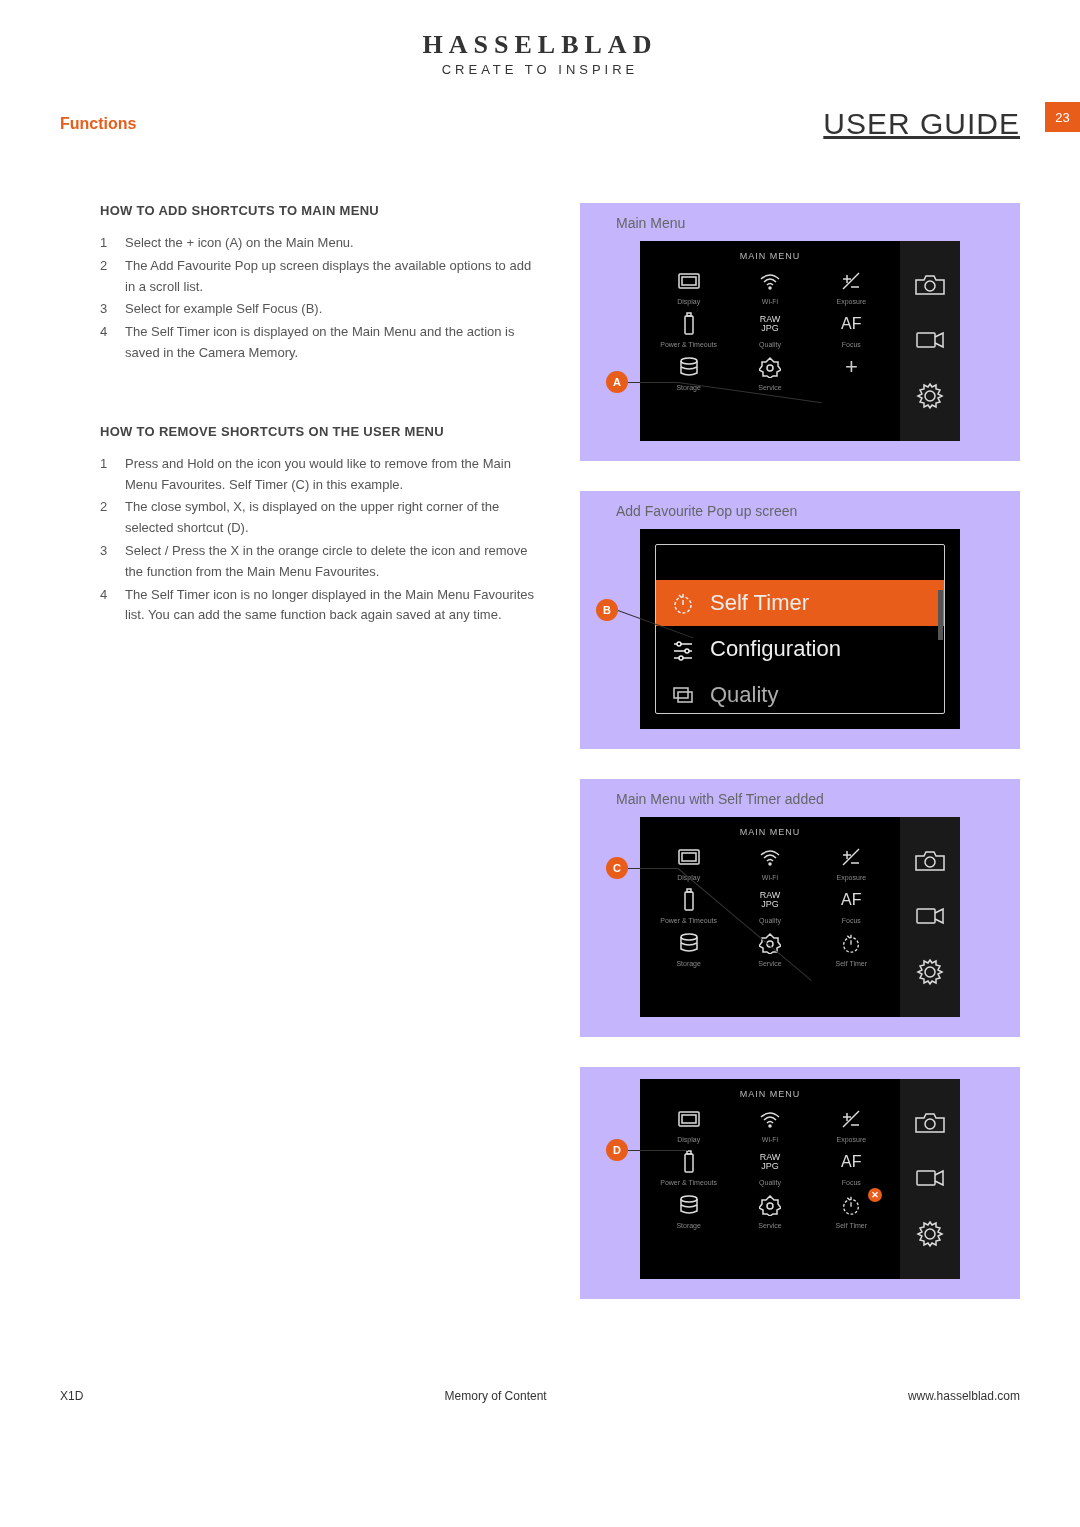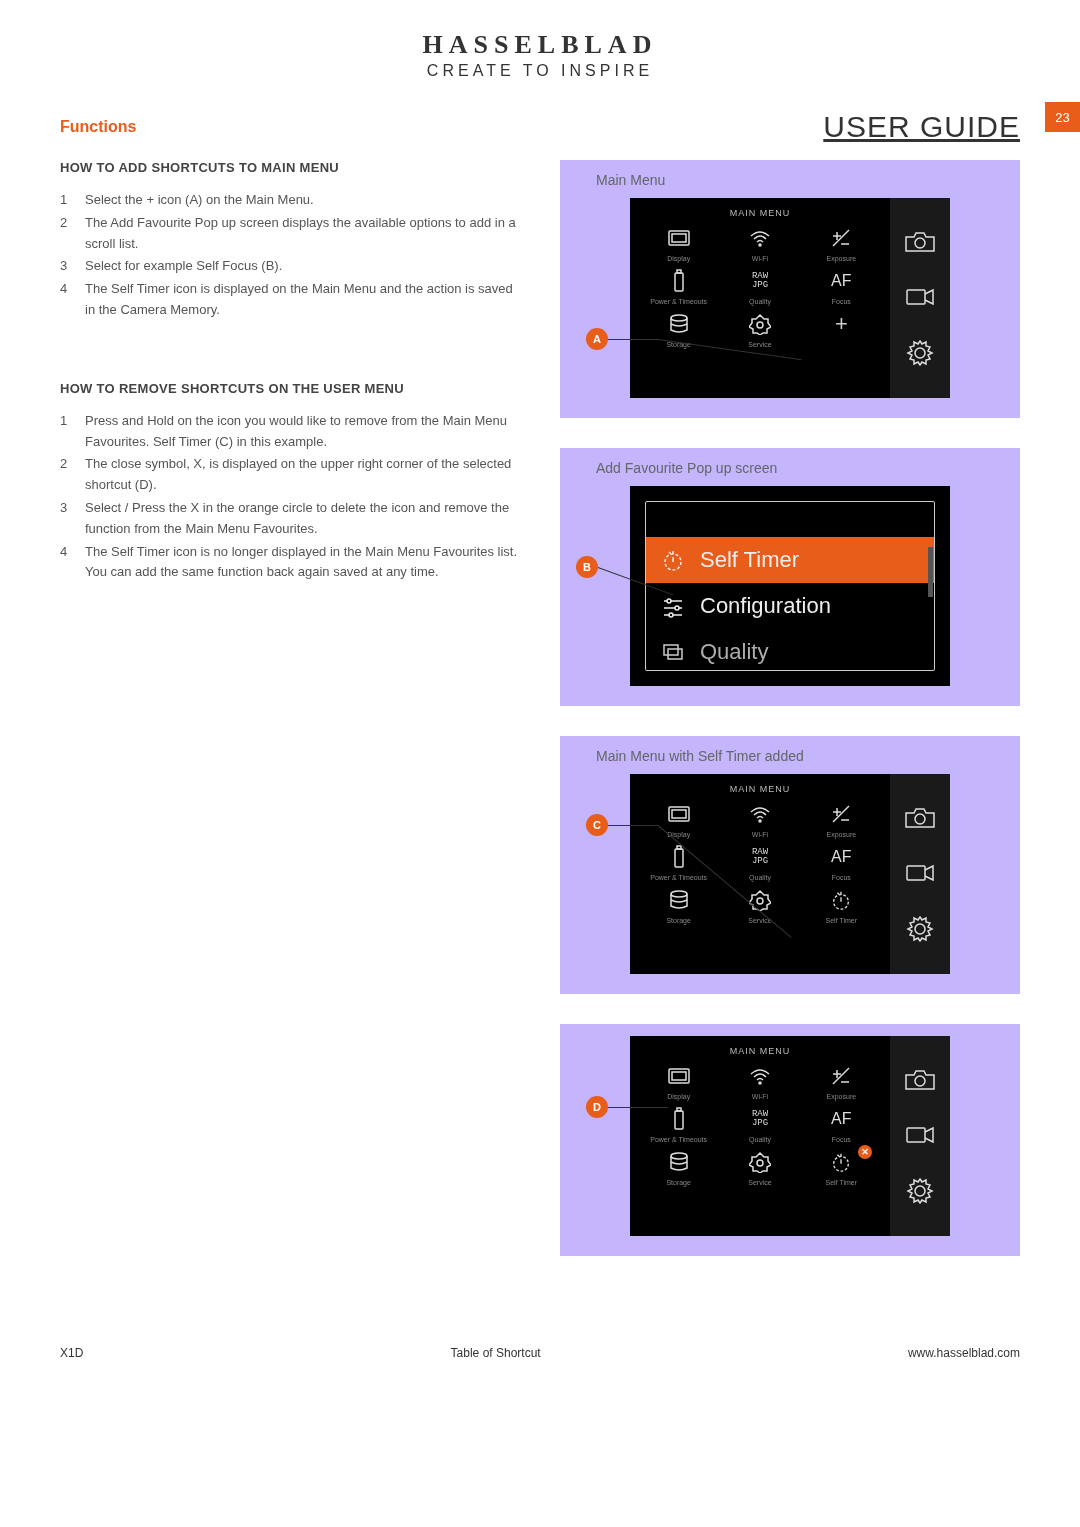--- a/index.html
+++ b/index.html
@@ -7,39 +7,39 @@
     font-family: Arial, Helvetica, sans-serif;
     background: #fff;
     color: #333;
     width: 1080px;
     margin: 0 auto;
     padding: 30px 60px 20px;
     position: relative;
   }
   .brand-header { text-align: center; margin-bottom: 30px; }
   .brand-name { font-family: Georgia, serif; font-weight: bold; letter-spacing: 6px; font-size: 26px; }
-  .brand-tagline { font-size: 16px; letter-spacing: 4px; margin-top: 2px; }
-  .page-header { display: flex; justify-content: space-between; align-items: center; margin-bottom: 16px; }
+  .brand-tagline { font-size: 13px; letter-spacing: 4px; margin-top: 2px; }
+  .page-header { display: flex; justify-content: space-between; align-items: center; margin-bottom: 62px; }
   .functions-label { color: #e85d1a; font-weight: bold; font-size: 16px; }
   .user-guide { font-size: 30px; font-weight: 300; letter-spacing: 1px; text-decoration: underline; }
   .page-badge {
     position: absolute;
     top: 102px;
     right: 0;
     width: 35px;
     height: 30px;
     background: #e85d1a;
     color: #fff;
     display: flex;
     align-items: center;
     justify-content: center;
     font-size: 13px;
   }
   .content { display: flex; gap: 40px; }
-  .left-col { flex: 1; }
+  .left-col { flex: 1; margin-left: 40px; }
   .right-col { flex: 1; display: flex; flex-direction: column; gap: 30px; }
   .section-heading { font-size: 13px; font-weight: bold; color: #444; margin-bottom: 15px; letter-spacing: 0.3px; }
   .section-block { margin-bottom: 60px; }
   ol.steps { list-style: none; counter-reset: step; }
   ol.steps li { counter-increment: step; position: relative; padding-left: 25px; font-size: 13px; line-height: 1.6; color: #555; margin-bottom: 2px; }
   ol.steps li::before { content: counter(step); position: absolute; left: 0; }
   .panel { background: #c4b5fd; padding: 12px 36px 20px; }
   .panel-title { font-size: 14px; color: #666; margin-bottom: 10px; }
   .screen-wrap { position: relative; }
   .callout {
@@ -78,21 +78,21 @@
   
   .close-badge {
     position:absolute; width:14px; height:14px; border-radius:50%; background:#e85d1a;
     display:flex; align-items:center; justify-content:center; color:#fff; font-size:9px; font-weight:bold;
   }
   
   .footer { display:flex; justify-content:space-between; font-size:12px; color:#333; margin-top:80px; padding-top:10px; }
   
   .plus-icon { color:#ccc; font-size:22px; font-weight:200; }
   .af-text { color:#ddd; font-size:16px; font-weight:300; }
-  .rawjpg-text { color:#ddd; font-size:9px; text-align:center; line-height:1;font-family:Liberation Mono, monospace; }
+  .rawjpg-text { color:#ddd; font-size:9px; text-align:center; line-height:1; }
 </style>
 </head>
 <body>
 
 <div class="brand-header">
   <div class="brand-name">HASSELBLAD</div>
   <div class="brand-tagline">CREATE TO INSPIRE</div>
 </div>
 
 <div class="page-badge">23</div>
@@ -496,15 +496,15 @@
           </div>
         </div>
       </div>
     </div>
 
   </div>
 </div>
 
 <div class="footer">
   <span>X1D</span>
-  <span>Table of Shortcut</span>
+  <span>Memory of Content</span>
   <span>www.hasselblad.com</span>
 </div>
 
 </body></html>

